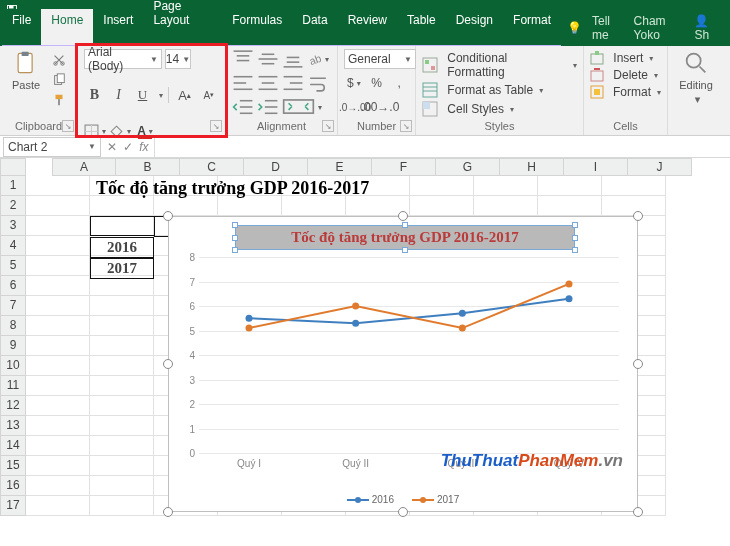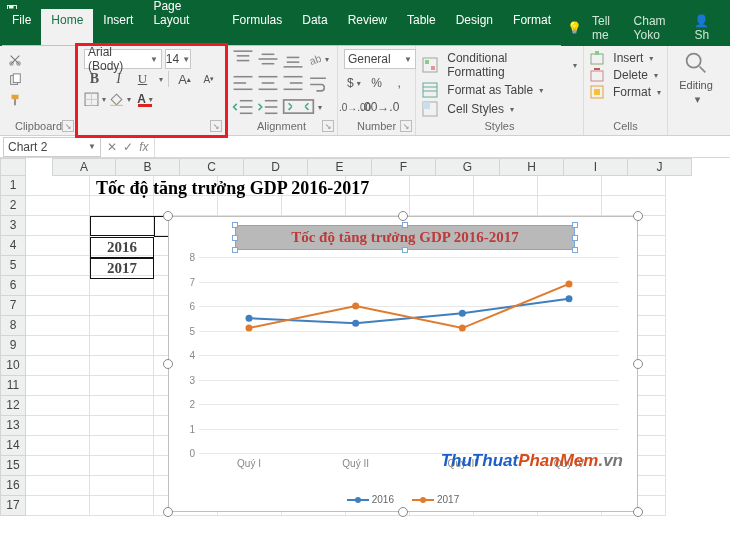--- a/index.html
+++ b/index.html
@@ -92,20 +92,27 @@
     <span>Tell me</span>
     <span>Cham Yoko</span>
     <span>👤 <span>Sh</span></span>
   </div>
 </div>
 
 <div class="ribbon">
 
   <div class="group" style="width:78px">
     <div class="group-body">
+      <div class="big-btn">
+        <svg viewBox="0 0 32 32">
+            <rect x="7" y="5" width="16" height="22" rx="2" fill="#fff" stroke="#b9915a" stroke-width="1.4"></rect>
+            <rect x="11" y="3" width="8" height="5" rx="1" fill="#77838a"></rect>
+          </svg>
+        <span>Paste</span>
+      </div>
       <div class="vstack" style="padding-top:2px">
         <div class="btn">
             <svg viewBox="0 0 16 16">
               <path d="M3 3l10 10M13 3L3 13" stroke="#777" stroke-width="1.2"></path>
               <circle cx="4" cy="12" r="2" fill="none" stroke="#777"></circle>
               <circle cx="12" cy="12" r="2" fill="none" stroke="#777"></circle>
             </svg>
           </div>
         <div class="btn">
             <svg viewBox="0 0 16 16">
@@ -120,21 +127,21 @@
             </svg>
           </div>
       </div>
     </div>
     <div class="group-label">Clipboard</div>
     <div class="dlg-launch">↘</div>
   </div>
 
   <div class="group" style="width:148px">
     <div class="red-box" style="left:-3px;top:-3px;right:-3px;bottom:-3px;"></div>
-    <div class="vstack" style="gap:0;width:100%;">
+    <div class="vstack" style="gap:16px;width:100%;">
       <div class="row">
         <div class="font-box font-name">
             <span>Arial (Body)</span>
             <span class="dd-arrow">▼</span>
           </div>
         <div class="font-box font-size">
             <span>14</span>
             <span class="dd-arrow">▼</span>
           </div>
       </div>

